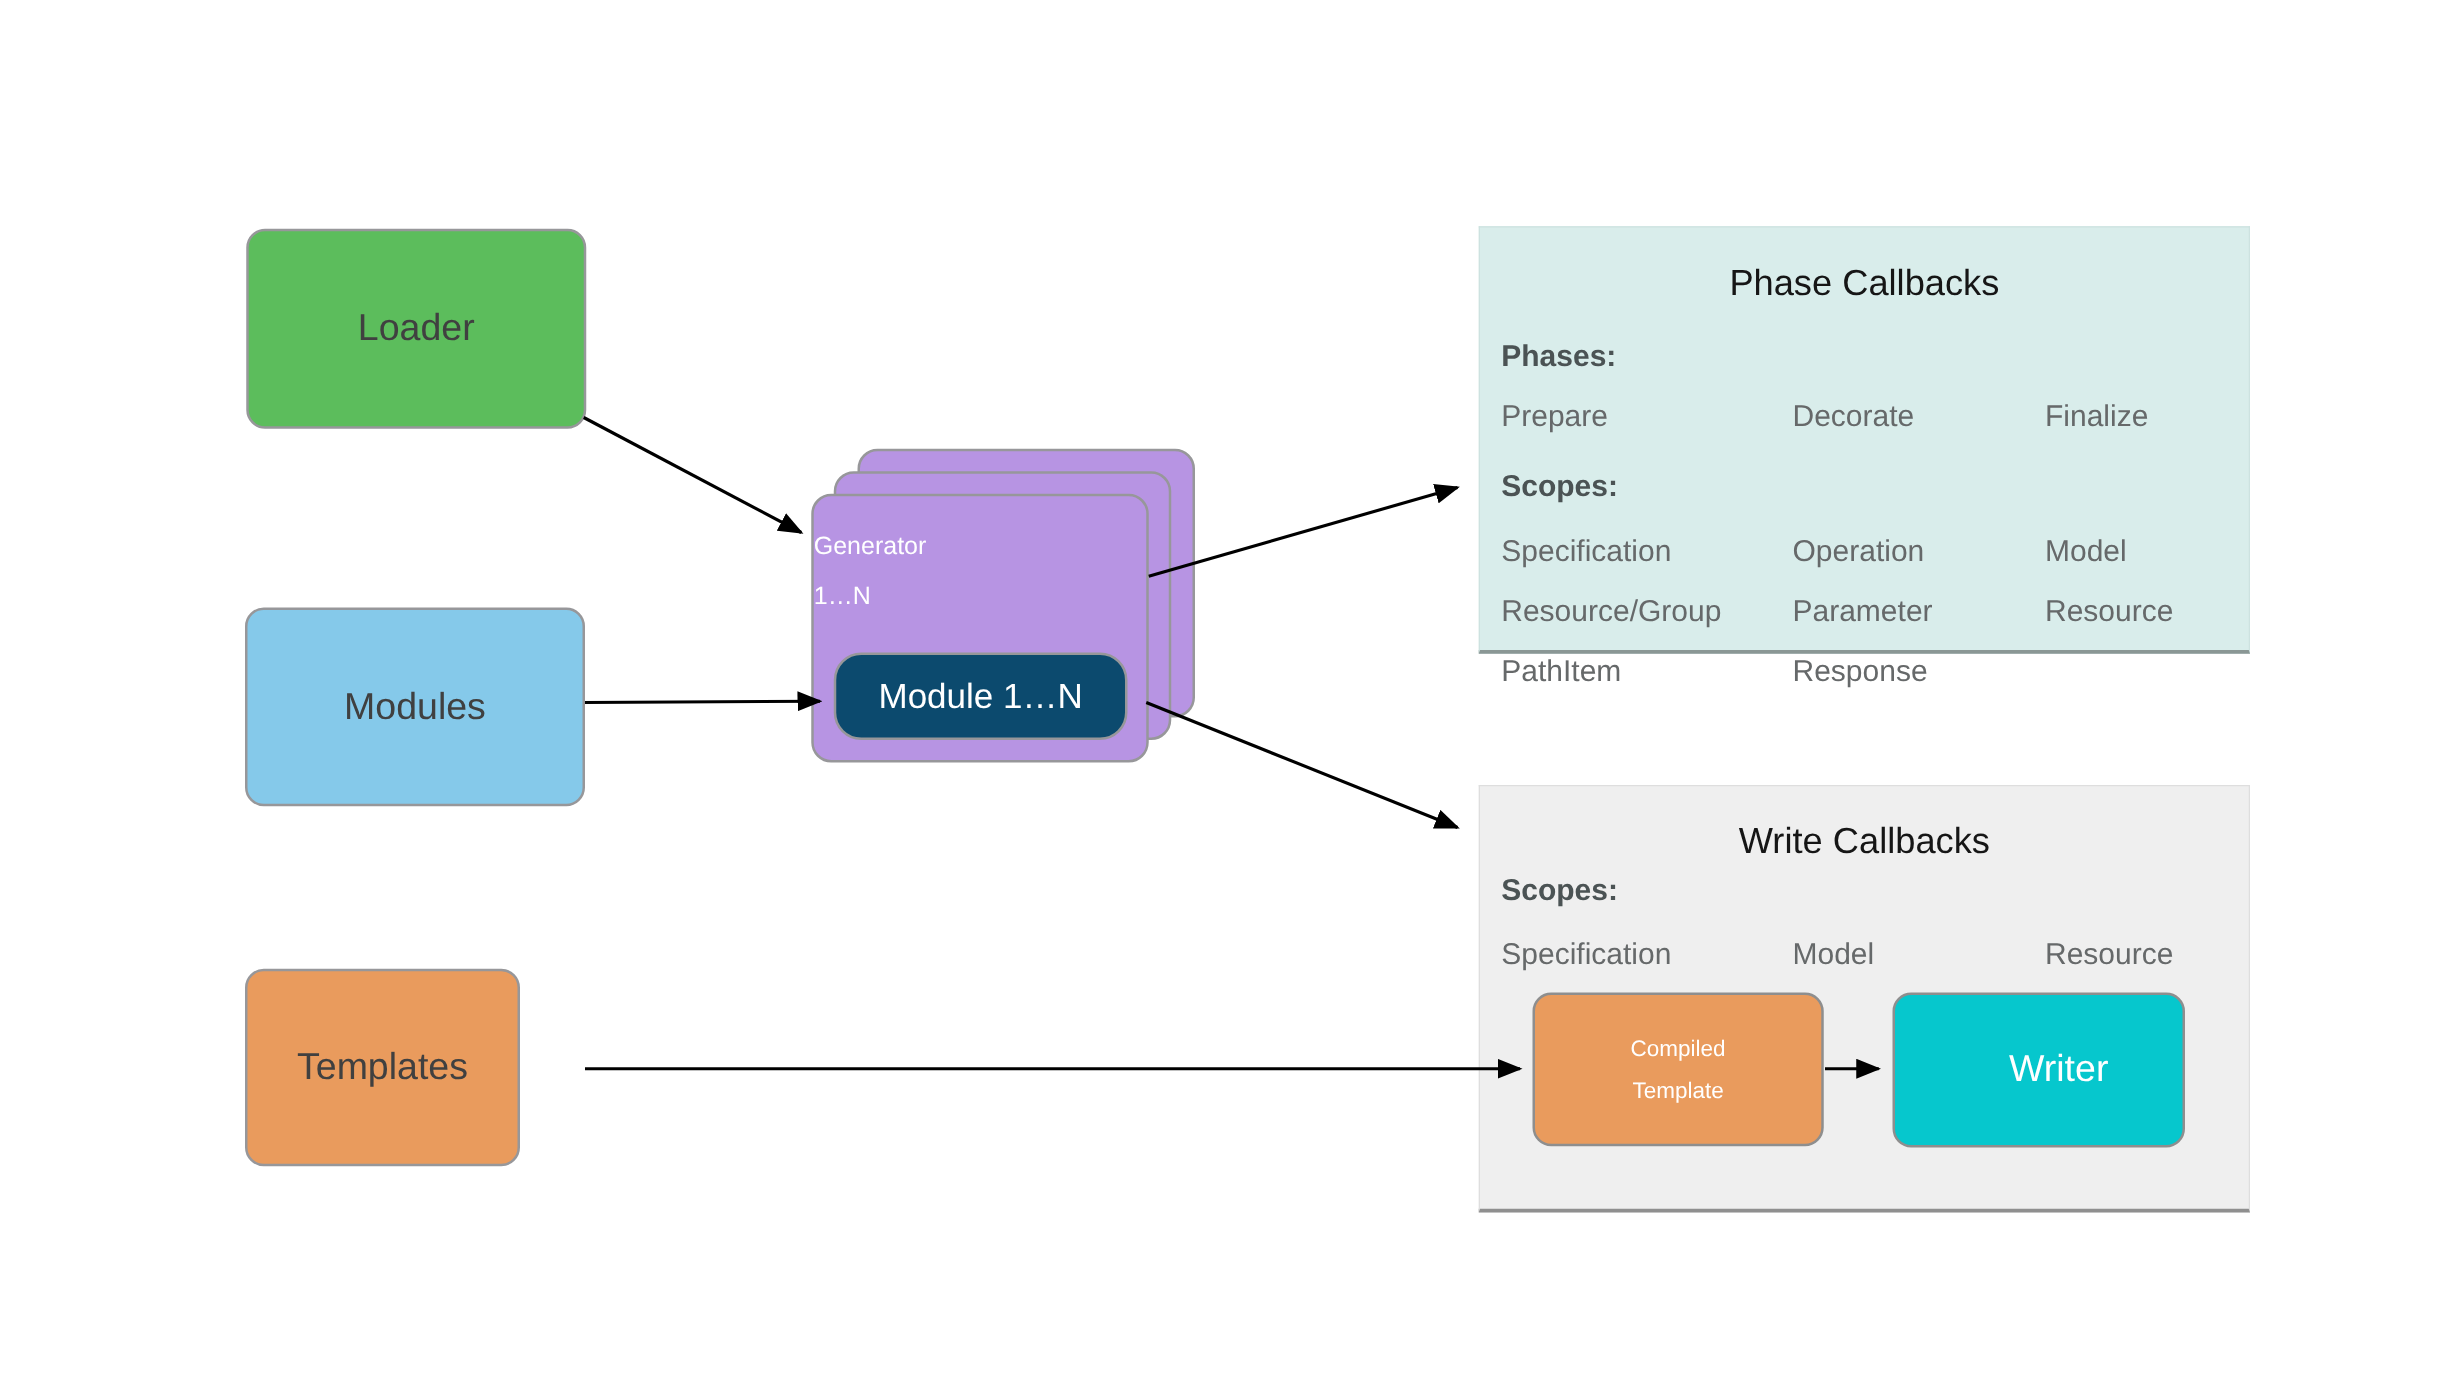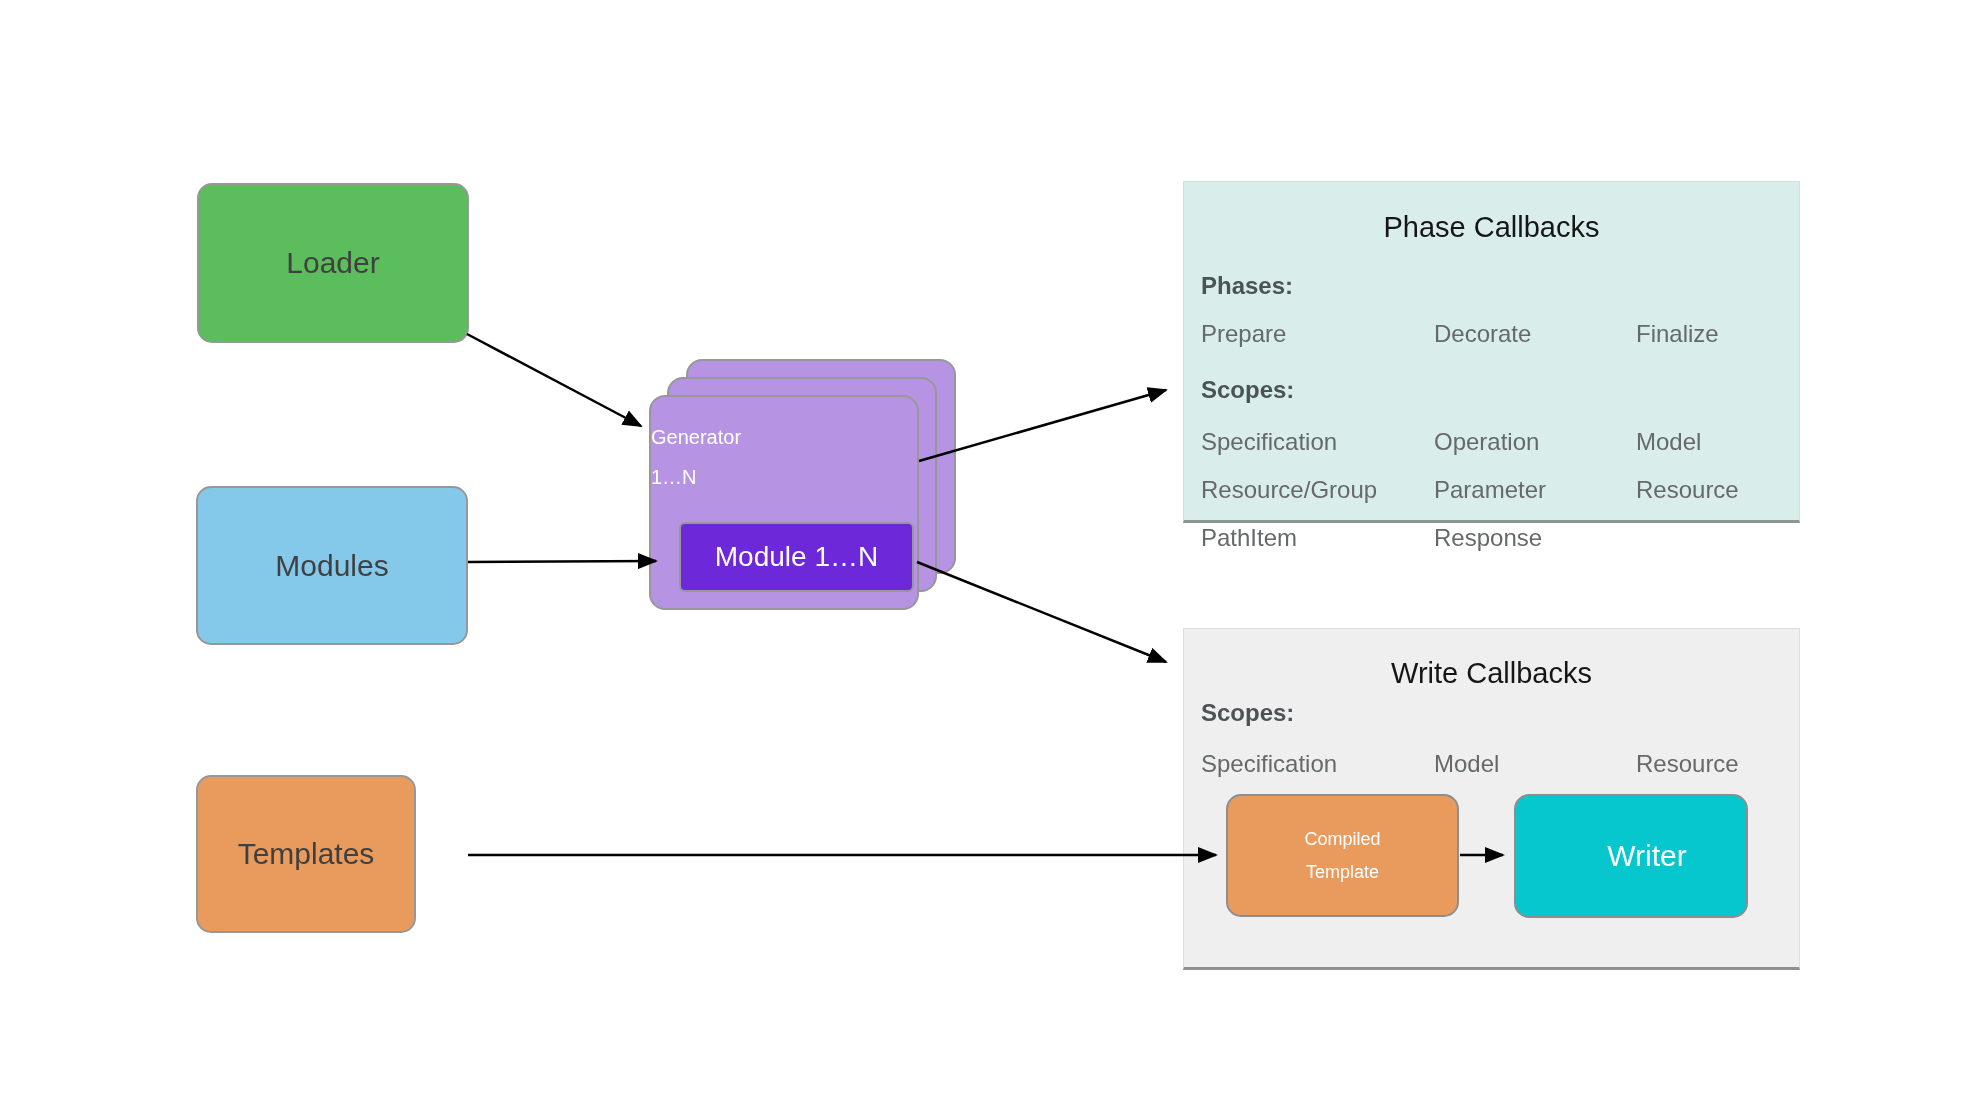--- a/index.html
+++ b/index.html
@@ -42,25 +42,25 @@
   .gen-back  { left: 686px; top: 359px; }
   .gen-mid   { left: 667px; top: 377px; }
   .gen-front { left: 649px; top: 395px; z-index: 3; }
   .gen-label {
     position: absolute; left: 0; right: 0; top: 20px;
     text-align: left; color: #fff; font-size: 20px; line-height: 40px;
   }
   .module-box {
     position: absolute; left: 16px; top: 125px;
     width: 235px; height: 70px;
-    background: #6d28d9;
+    background: #0c4a6e;
     border: 2px solid #97979a;
-    border-radius: 6px;
+    border-radius: 22px;
     display: flex; align-items: center; justify-content: center;
-    color: #fff; font-size: 28px; margin-left: 12px;
+    color: #fff; font-size: 28px;
   }
 
   
   .panel {
     position: absolute;
     width: 617px; height: 342px;
     z-index: 1;
   }
   .panel-phase {
     left: 1183px; top: 181px;

